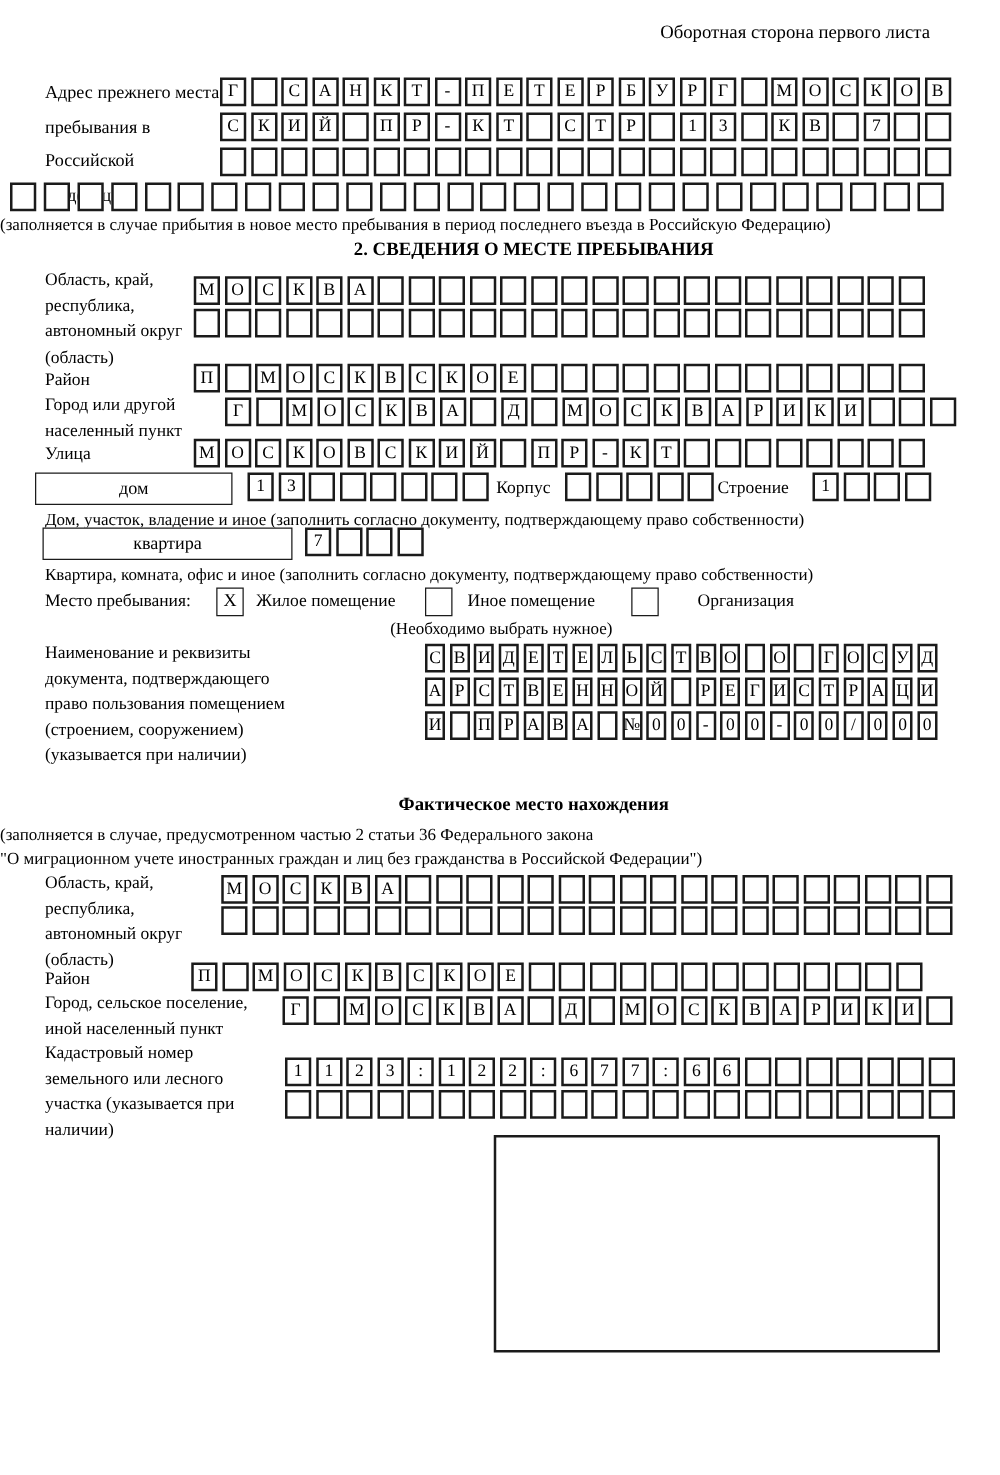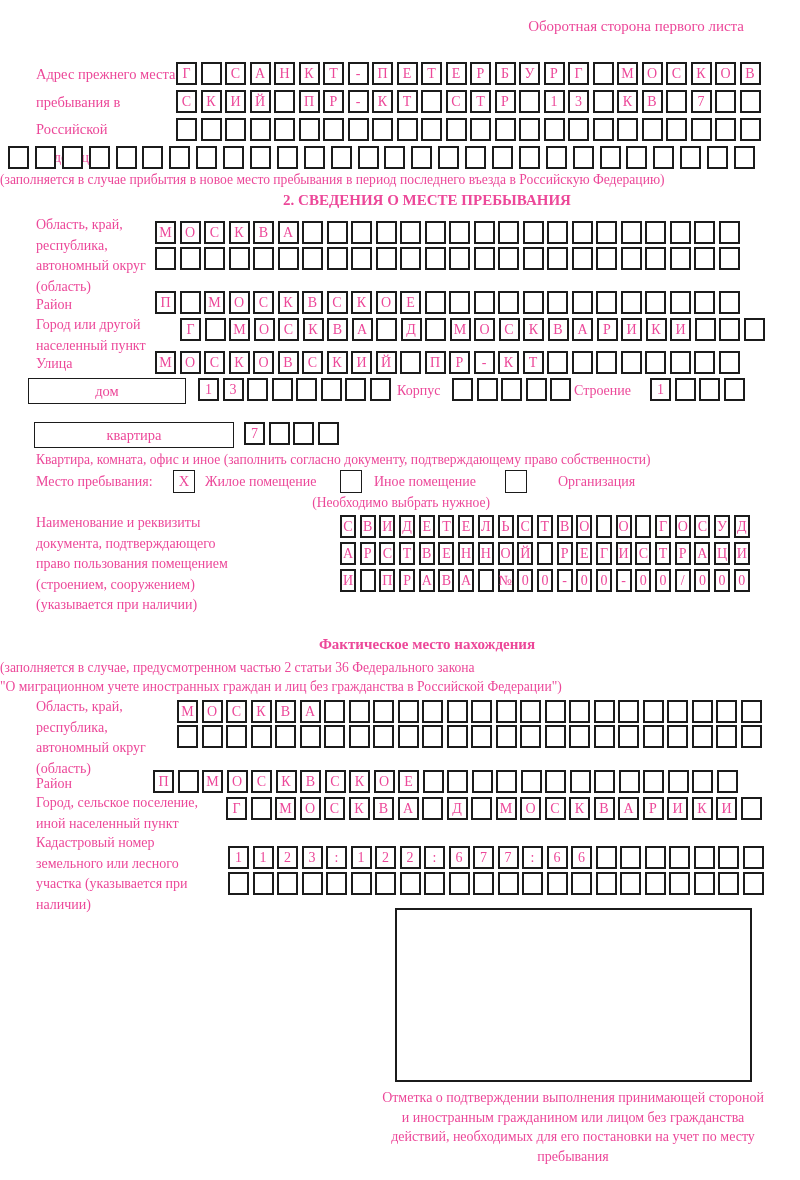--- a/index.html
+++ b/index.html
@@ -1,18 +1,18 @@
 <!DOCTYPE html>
 <html><head>
 <meta charset="utf-8">
 <style>
   html,body { margin:0; padding:0; background:#fff; }
   .page {
     position:relative; width:800px; height:1178px; background:#fff;
-    font-family:"Liberation Serif", serif; color:#ec4899; overflow:hidden;
+    font-family:"Liberation Serif", serif; color:#000000; overflow:hidden;
   }
   .hdr { position:absolute; top:18px; right:56px; font-size:15px; }
   .lbl { position:absolute; font-size:14px; line-height:20.5px; }
   .lbl.tall { line-height:27.5px; font-size:14.5px; }
   .note { position:absolute; font-size:13.6px; line-height:18.5px; }
   .center { left:0; width:800px; }
   .title { position:absolute; left:0; width:800px; text-align:center;
            font-weight:bold; font-size:15px;margin-left:27px; }
   .cr { position:absolute; display:flex; gap:3.5px; }
   .cr .cell {
@@ -312,20 +312,21 @@
       <span class="cell"></span>
       <span class="cell"></span>
     </div>
   <div class="lbl" style="left:574px; top:381px">Строение</div>
   <div class="cr" style="left:650px; top:378px">
       <span class="cell">1</span>
       <span class="cell"></span>
       <span class="cell"></span>
       <span class="cell"></span>
     </div>
+  <div class="note" style="left:36px; top:407px; width:700px">Дом, участок, владение и иное (заполнить согласно документу, подтверждающему право собственности)</div>
 
   <div class="fbox" style="left:34px; top:422px; width:200px">квартира</div>
   <div class="cr" style="left:244px; top:422px">
       <span class="cell">7</span>
       <span class="cell"></span>
       <span class="cell"></span>
       <span class="cell"></span>
     </div>
   <div class="note" style="left:36px; top:451px; width:700px">Квартира, комната, офис и иное (заполнить согласно документу, подтверждающему право собственности)</div>
 
@@ -571,15 +572,14 @@
       <span class="cell"></span>
       <span class="cell"></span>
       <span class="cell"></span>
       <span class="cell"></span>
       <span class="cell"></span>
       <span class="cell"></span>
       <span class="cell"></span>
     </div>
 
   <div class="bigbox" style="left:395px; top:908px; width:357px; height:174px"></div>
-  <div class="note" style="left:378px; top:1088px; width:390px; text-align:center; line-height:19.5px; font-size:14px">Отметка о подтверждении выполнения принимающей стороной и иностранным гражданином или лицом без гражданства действий, необходимых для его постановки на учет по месту пребывания</div>
 
 </div>
 
 </body></html>

